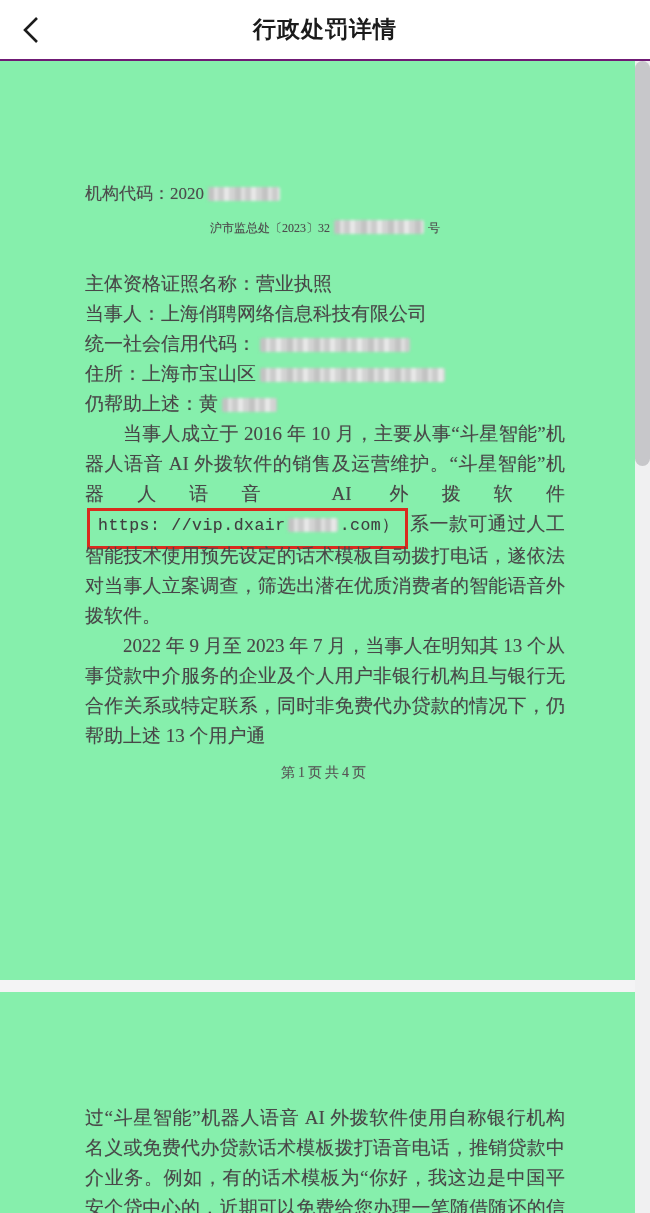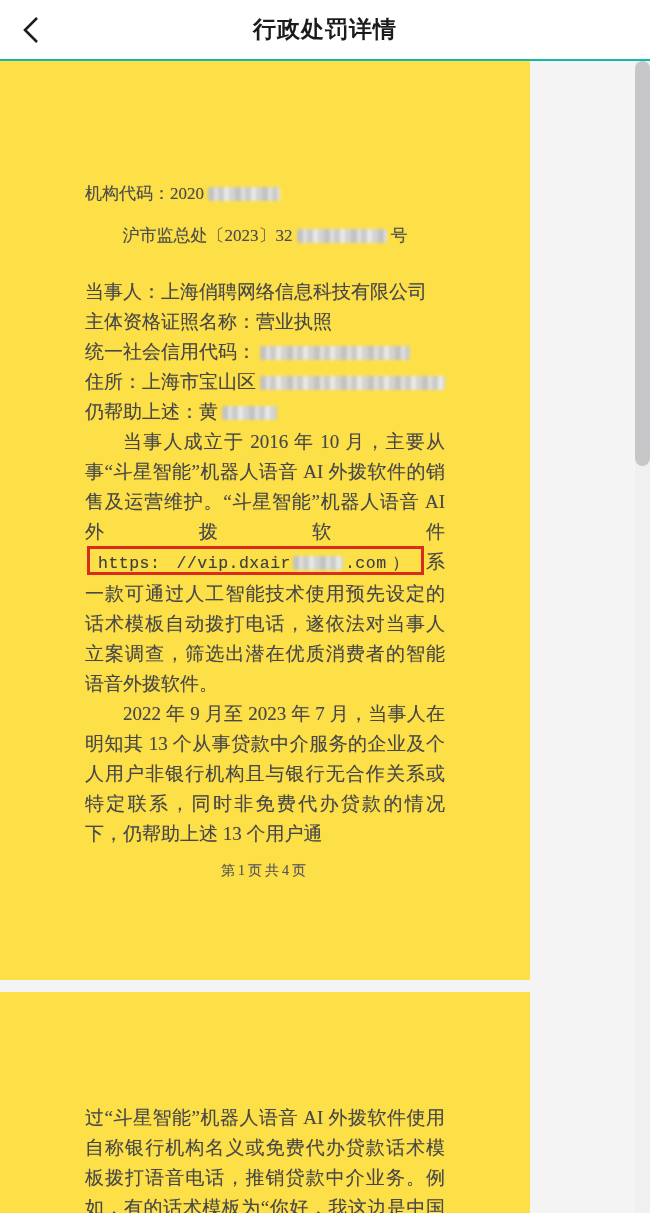--- a/index.html
+++ b/index.html
@@ -4,49 +4,49 @@
 <style>
   html,body{margin:0;padding:0;}
   body{
     width:650px;height:1213px;overflow:hidden;position:relative;
     background:#f4f4f5;
     font-family:"Liberation Sans","DejaVu Sans",sans-serif;
   }
   
   .header{
     position:absolute;top:0;left:0;width:650px;height:59px;background:#ffffff;
-    border-bottom:2px solid #14b8a6;z-index:10;
+    border-bottom:2px solid #701a75;z-index:10;
   }
   .back-btn{
     position:absolute;left:14px;top:13px;width:34px;height:34px;
     display:flex;align-items:center;justify-content:center;cursor:pointer;
   }
   .header-title{
     position:absolute;left:0;right:0;top:0;height:59px;line-height:59px;
     text-align:center;font-size:23px;font-weight:600;color:#1b1b1b;letter-spacing:1px;
   }
   
   .viewport{
     position:absolute;top:61px;left:0;width:650px;height:1152px;
     background:#f4f4f5;overflow:hidden;
   }
   .page{
-    background:#fde047;width:530px;box-sizing:border-box;
+    background:#86efac;width:650px;box-sizing:border-box;
     font-family:"Liberation Serif","DejaVu Serif",serif;color:#484848;
     text-shadow:0 0 0.7px rgba(90,90,90,.45);
   }
   .page1{height:919px;padding:118px 85px 0 85px;}
   .page-gap{height:12px;background:#f4f4f5;}
   .page2{height:260px;padding:111px 85px 0 85px;}
   .meta{font-size:17px;line-height:30px;color:#4c4c4c;white-space:nowrap;}
   .doc-title{
     text-align:center;font-size:26px;line-height:33px;font-weight:700;
     color:#2d2d2d;letter-spacing:1px;
   }
-  .doc-no{text-align:center;font-size:17px;line-height:30px;margin-top:12px;color:#4c4c4c;}
+  .doc-no{text-align:center;font-size:12px;line-height:30px;margin-top:4px;color:#4c4c4c;}
   .info{margin-top:26px;}
   .info > div{font-size:19px;line-height:30px;white-space:nowrap;}
   .para{
     margin:0;font-size:19px;line-height:30px;text-align:justify;
     text-indent:2em;color:#484848;
   }
   .noindent{text-indent:0;}
   .pfooter{
     text-align:center;font-size:14px;line-height:20px;margin-top:12px;
     color:#565656;letter-spacing:3px;
@@ -56,21 +56,21 @@
     display:inline-block;height:14px;vertical-align:-2px;border-radius:2px;
     background:repeating-linear-gradient(90deg,
       #c2c2c2 0 6px,#e0e0e0 6px 10px,#cbcbcb 10px 16px,#e9e9e9 16px 21px,#d3d3d3 21px 27px);
     filter:blur(1.4px);
     margin-left:4px;
   }
   .w50{width:50px;margin:0 2px;} .w55{width:55px;} .w72{width:72px;}
   .w90{width:90px;margin-right:4px;} .w150{width:150px;} .w185{width:185px;}
   
   .urlbox{
-    border:3px solid #d92b1e;padding:2px 6px 0 8px;white-space:nowrap;
+    border:3px solid #d92b1e;padding:2px 6px 12px 8px;white-space:nowrap;
     margin:0 2px;
   }
   .mono{
     font-family:"Liberation Mono","DejaVu Sans Mono",monospace;
     font-size:16.5px;color:#3f3f3f;letter-spacing:0.5px;
   }
   
   .sb-track{
     position:absolute;top:61px;right:0;width:15px;height:1152px;
     background:#f0f0f1;z-index:20;
@@ -94,22 +94,22 @@
 
 <div class="viewport">
 
   <div class="page page1">
     <div class="meta"><span>机构代码：2020</span><span class="redact w72"></span></div>
 
 
     <div class="doc-no"><span>沪市监总处〔2023〕32</span><span class="redact w90"></span><span>号</span></div>
 
     <div class="info">
+      <div>主体资格证照名称：营业执照</div>
       <div>当事人：上海俏聘网络信息科技有限公司</div>
-      <div>主体资格证照名称：营业执照</div>
       <div><span>统一社会信用代码：</span><span class="redact w150"></span></div>
       <div><span>住所：上海市宝山区</span><span class="redact w185"></span></div>
       <div><span>仍帮助上述：黄</span><span class="redact w55"></span></div>
     </div>
 
 
     <p class="para"><span>当事人成立于 2016 年 10 月，主要从事“斗星智能”机器人语音 AI 外拨软件的销售及运营维护。“斗星智能”机器人语音 AI 外拨软件</span><span class="urlbox" style="border-color: rgb(217, 43, 30);"><span class="mono">https: //vip.dxair</span><span class="redact w50"></span><span class="mono">.com）</span></span><span>系一款可通过人工智能技术使用预先设定的话术模板自动拨打电话，遂依法对当事人立案调查，筛选出潜在优质消费者的智能语音外拨软件。</span></p>
 
     <p class="para"><span>2022 年 9 月至 2023 年 7 月，当事人在明知其 13 个从事贷款中介服务的企业及个人用户非银行机构且与银行无合作关系或特定联系，同时非免费代办贷款的情况下，仍帮助上述 13 个用户通</span></p>
 

